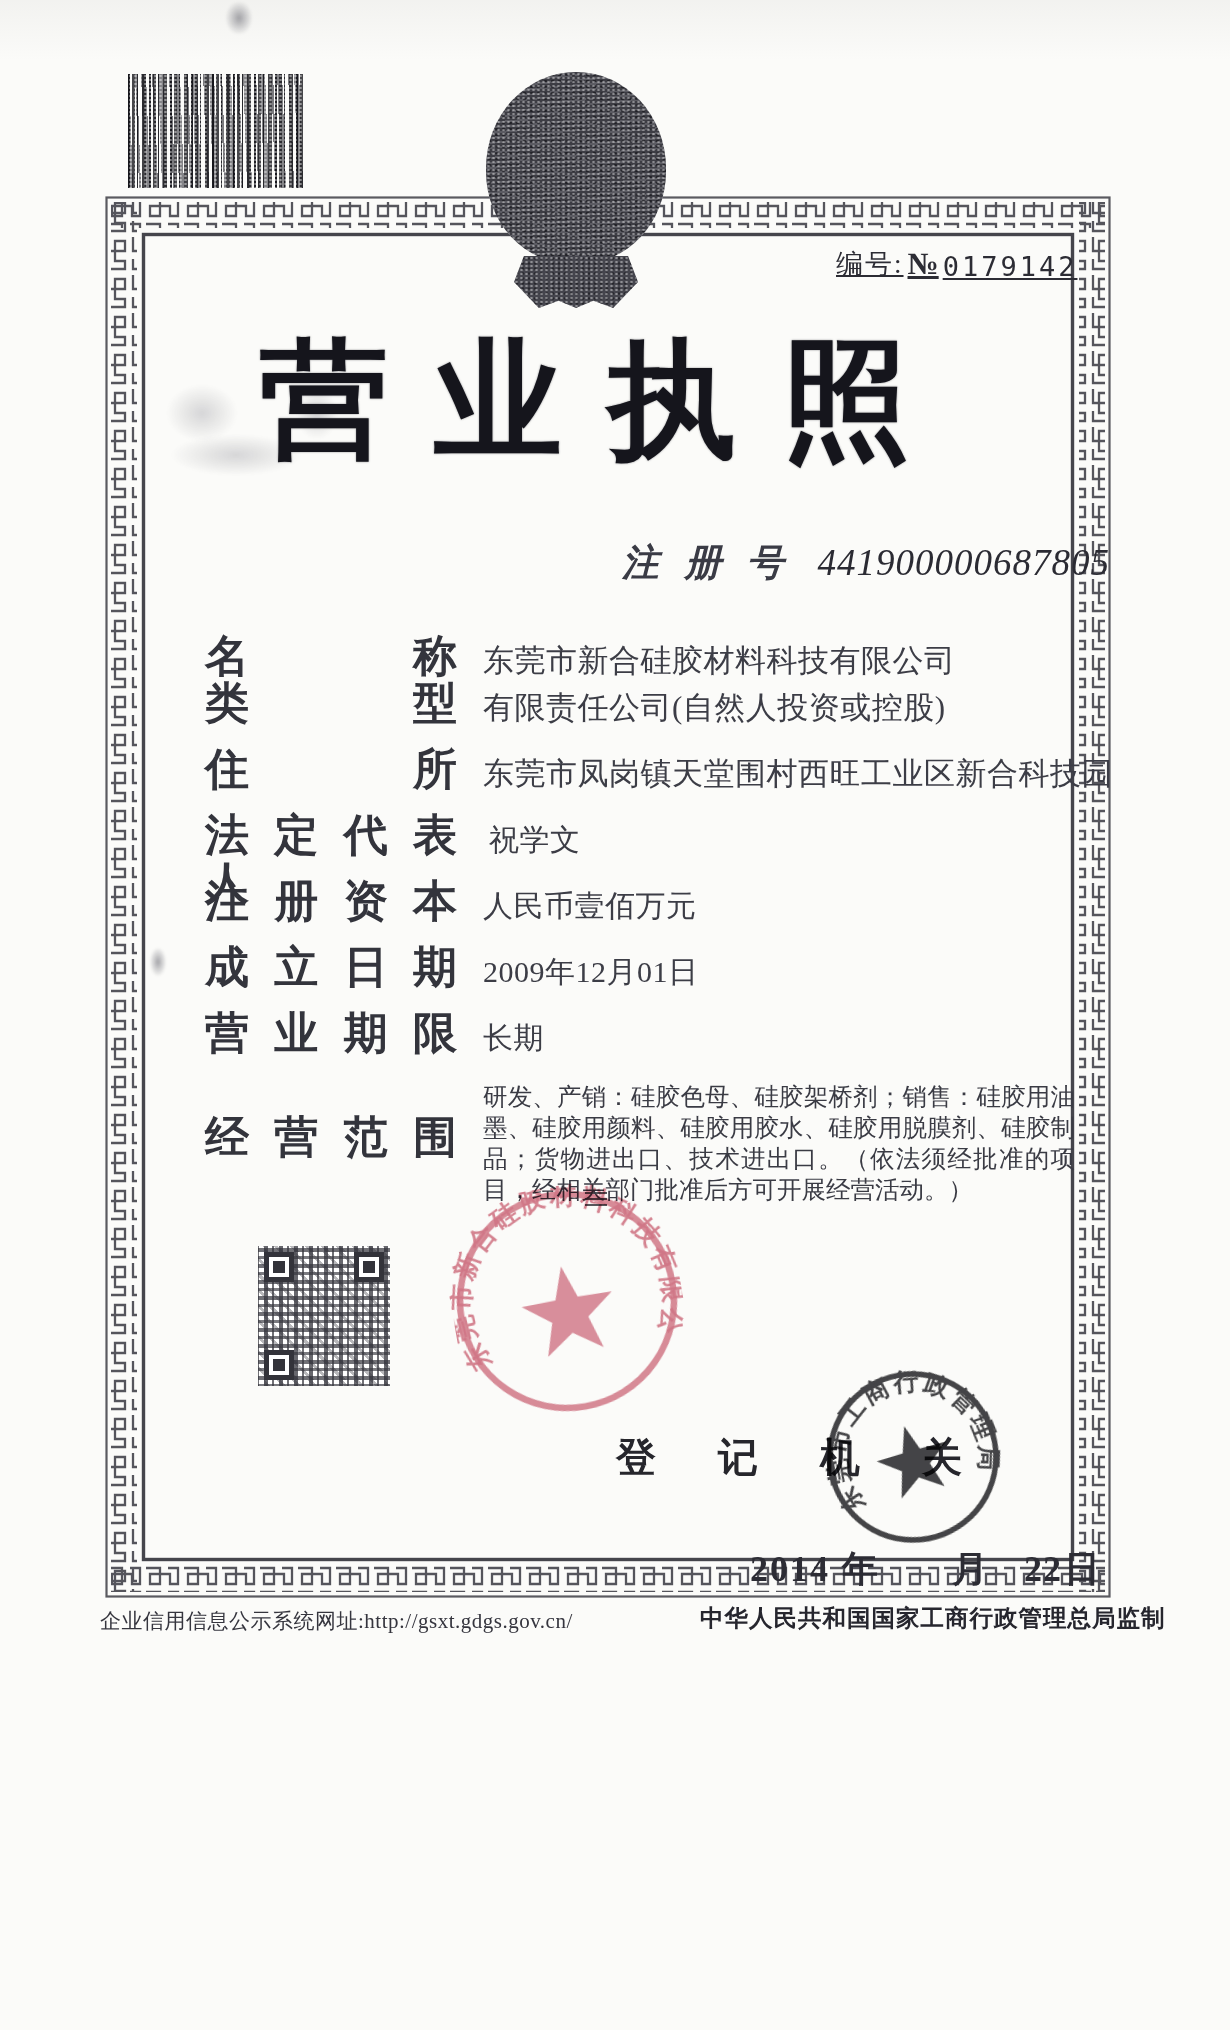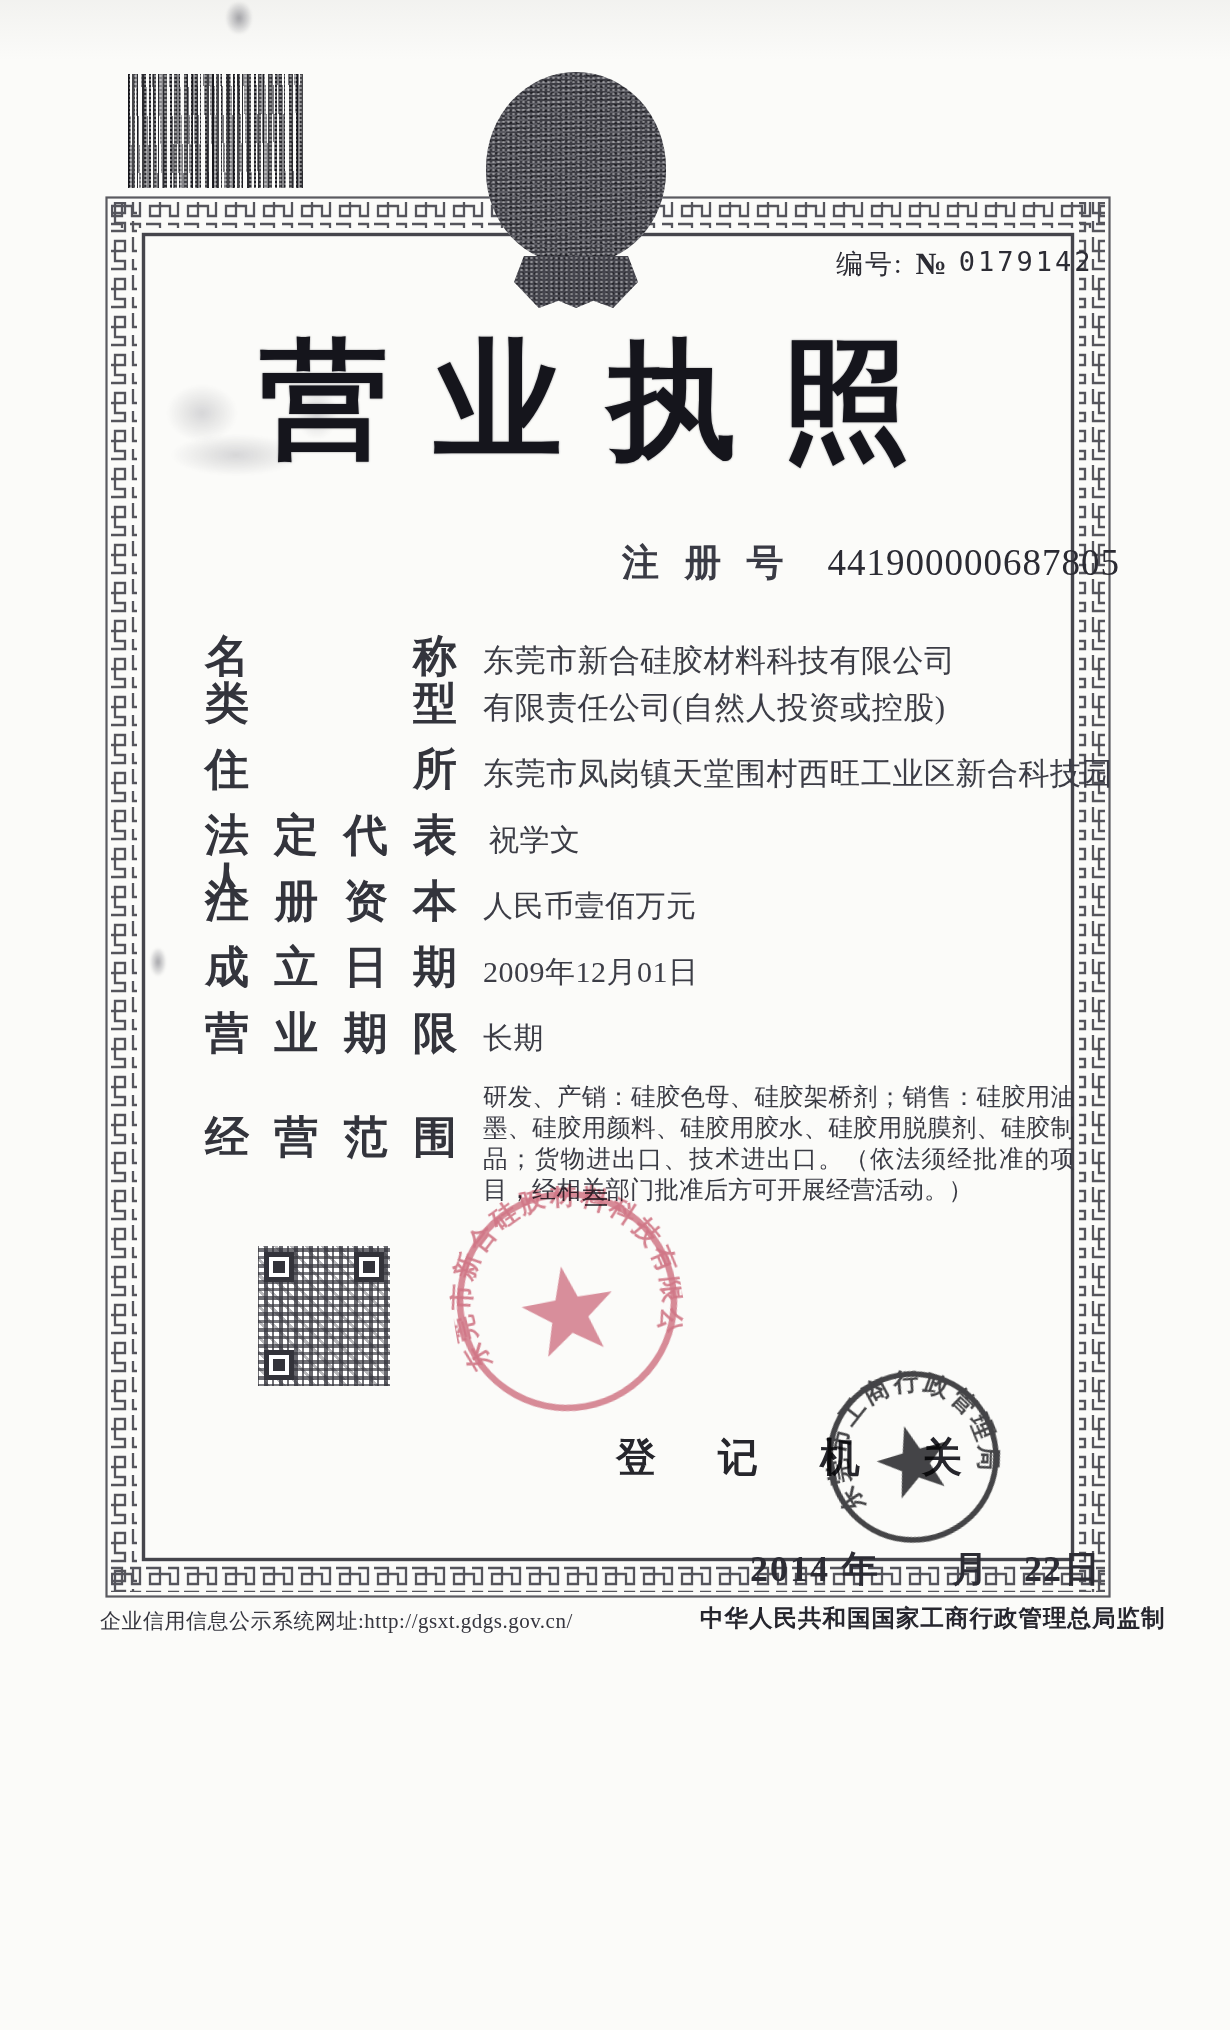--- a/index.html
+++ b/index.html
@@ -51,40 +51,40 @@
       radial-gradient(rgba(10,10,14,.5) 1px, rgba(0,0,0,0) 1.7px);
     background-size:5px 4px, 6px 5px;
   }
 
   
   .frame{ position:absolute; left:105px; top:196px; z-index:1; }
 
   
   .serial{
     position:absolute; left:836px; top:246px; z-index:2;
-    display:flex; align-items:flex-start; gap:12px;
-    font-size:27px; color:#2c2c34; letter-spacing:2px;
+    display:flex; align-items:flex-end; gap:4px;
+    font-size:27px; color:#2c2c34; letter-spacing:2px;text-decoration:underline;
   }
   .serial .no-mark{ font-weight:bold; font-size:31px; letter-spacing:0; }
   .serial .serial-num{ font-family:"DejaVu Sans Mono","Liberation Mono",monospace; font-size:27px; letter-spacing:3px; }
 
   
   .title{
     position:absolute; left:150px; top:330px; width:760px; z-index:2;
     text-align:right; padding-left:46px;
     font-family:"Liberation Sans","DejaVu Sans",sans-serif;
     font-size:128px; font-weight:900; letter-spacing:46px; line-height:1.1;
     color:#232329; filter: blur(.45px) contrast(1.15);
     text-shadow: 0 0 2px rgba(40,40,48,.55);
   }
 
   
   .regline{
     position:absolute; left:622px; top:538px; z-index:2;
-    display:flex; align-items:baseline; gap:36px;
+    display:flex; align-items:baseline; gap:26px;font-style:italic;
   }
   .regline .reg-label{ font-size:37px; color:#3a3b45; letter-spacing:8px; font-weight:600; }
   .regline .reg-num{ font-size:37px; color:#2b2b33; letter-spacing:1px; }
 
   
   .row{ position:absolute; left:205px; display:flex; align-items:baseline; z-index:2; }
   .row .flabel{
     display:inline-block; width:252px;
     text-align:justify; text-align-last:justify;
     font-size:44px; font-weight:600; color:#33343c; line-height:1.1;

